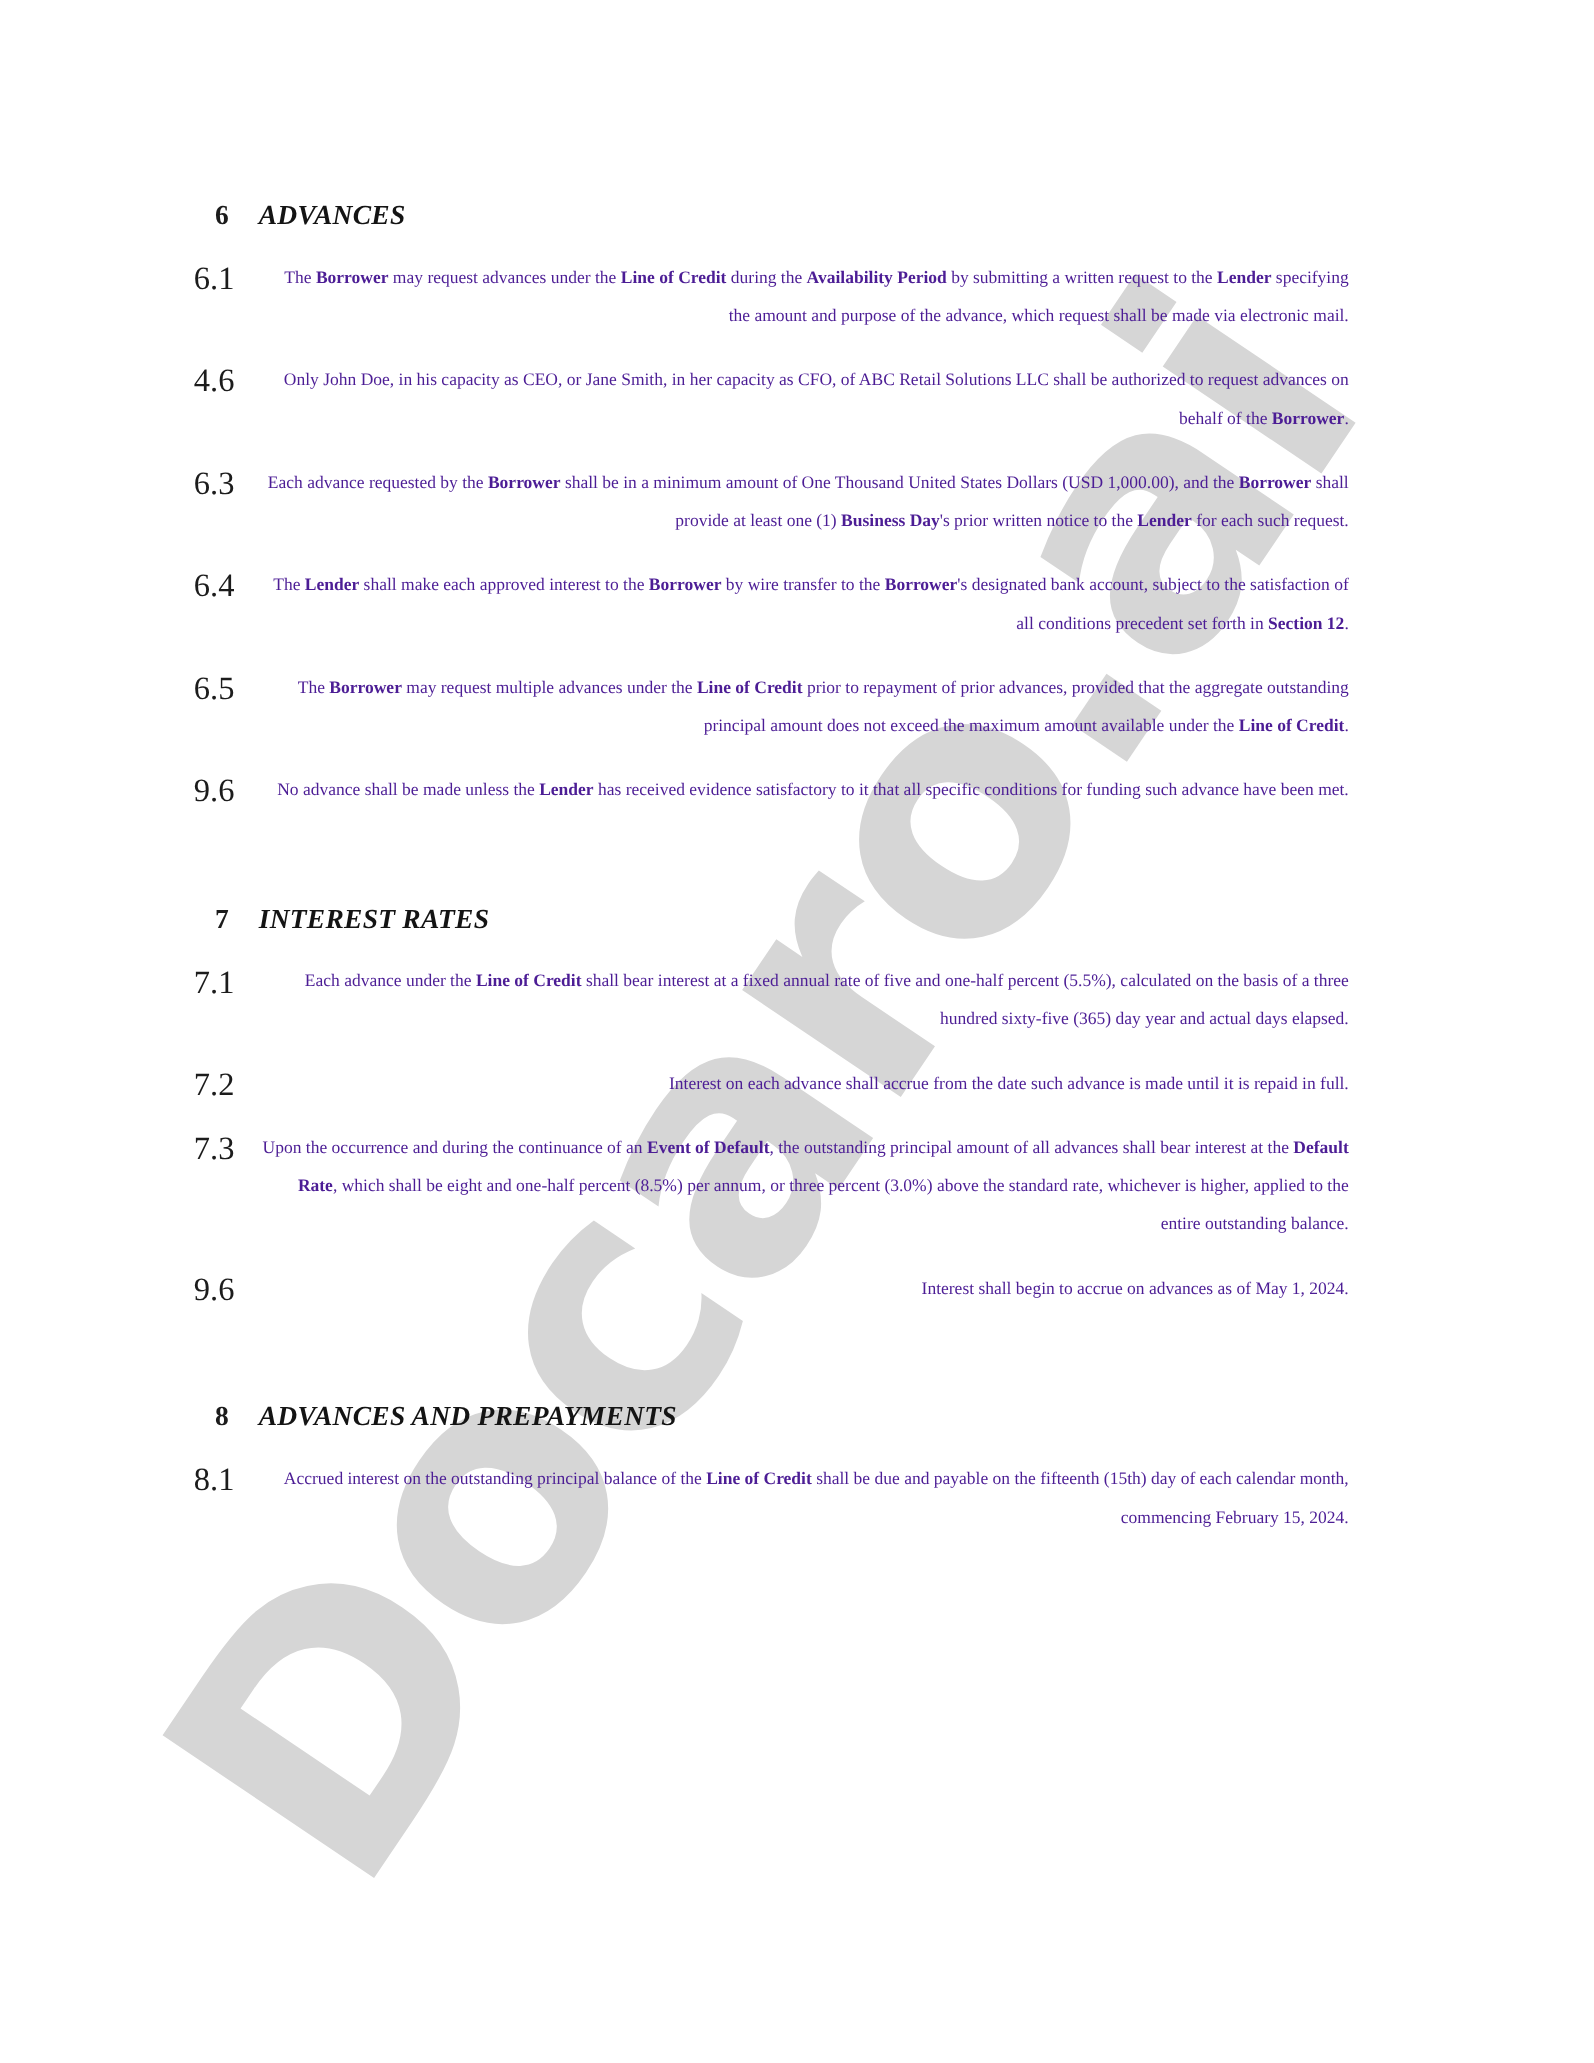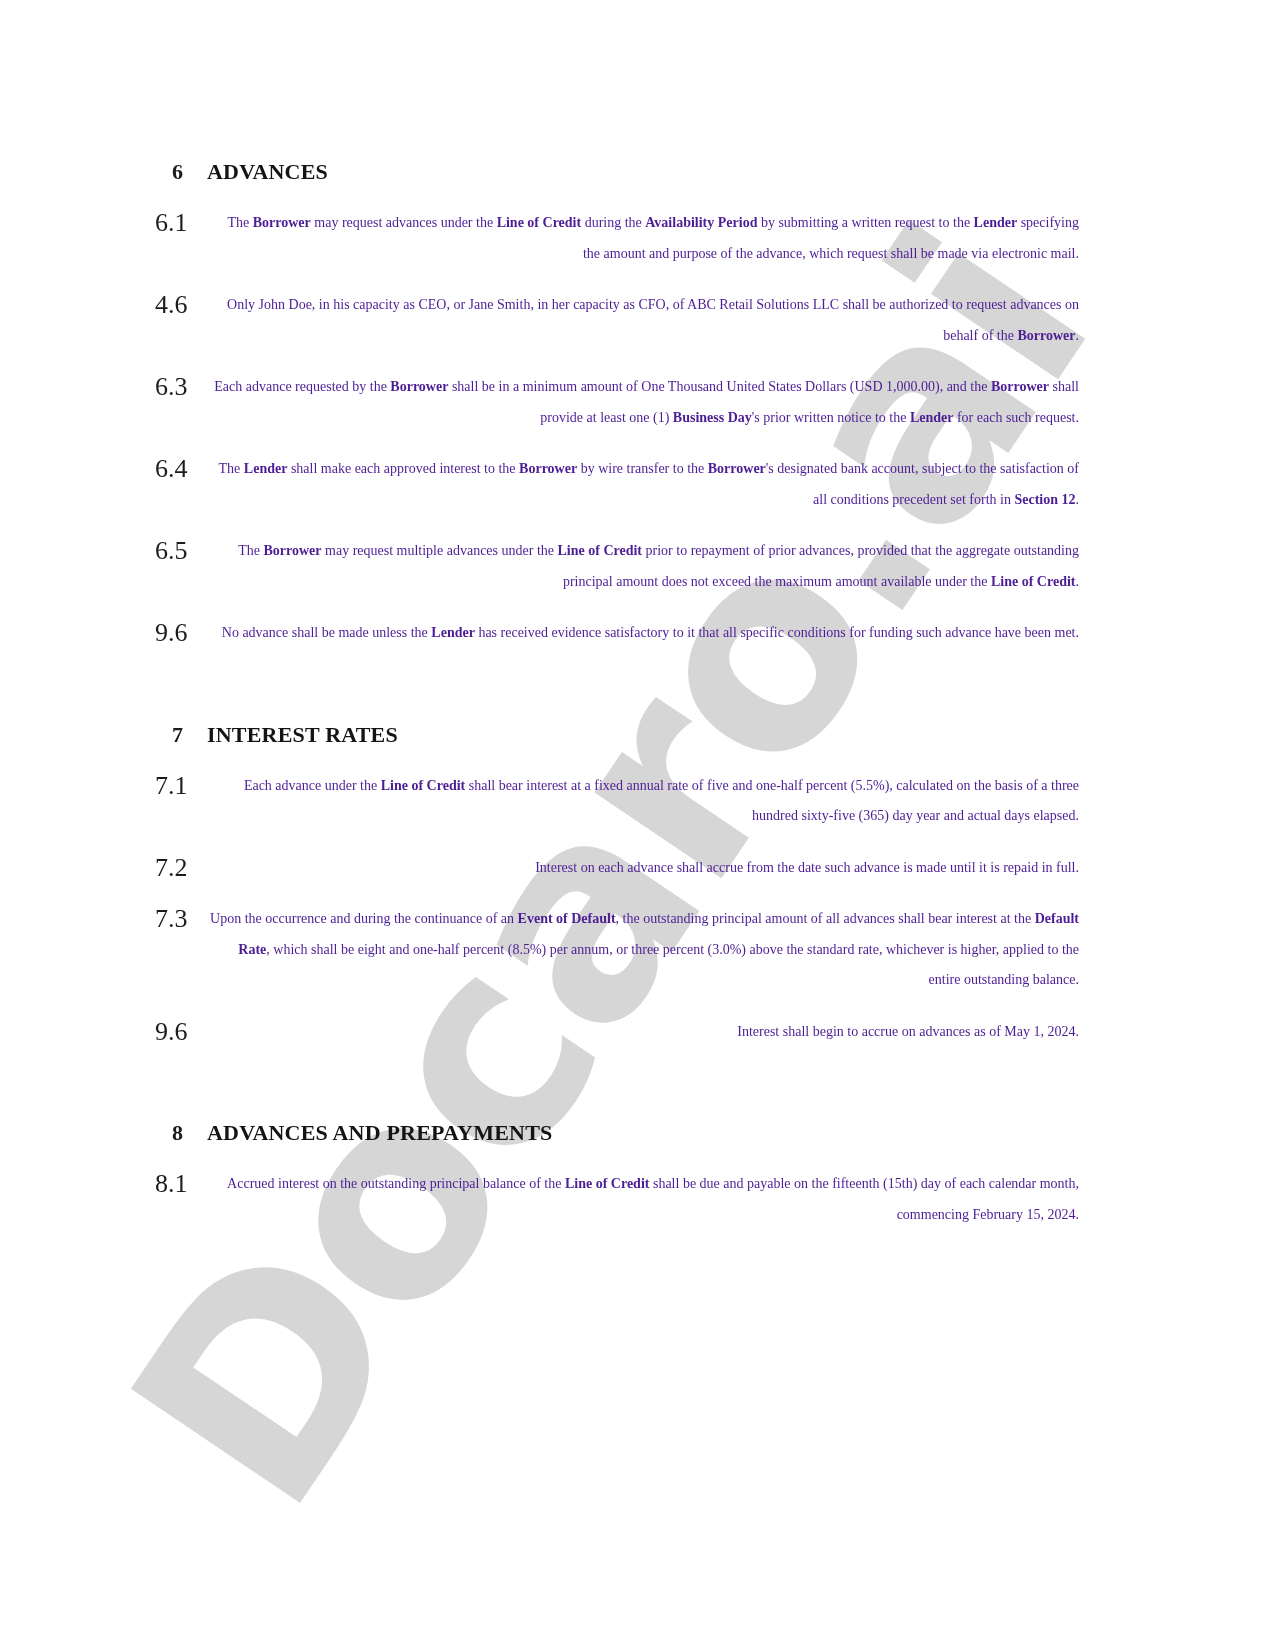--- a/index.html
+++ b/index.html
@@ -65,20 +65,21 @@
     font-size: 22px;
     line-height: 30px;
   }
   .heading .title {
     margin: 0;
     font-weight: bold;
     font-size: 22px;
     line-height: 30px;
     color: #141414;
     letter-spacing: 0.2px;
+    font-style: italic;
   }
 </style>
 </head>
 <body>
 
 <div class="page">
   <div class="watermark" style="color: rgb(214, 214, 214);">Docaro.ai</div>
   <div class="content">
       <div class="row heading">
     <div class="num">6</div>

